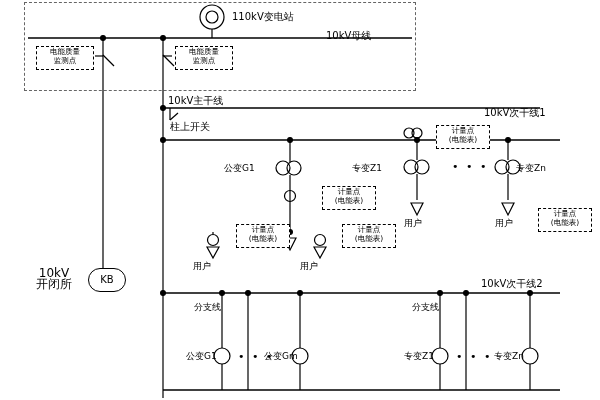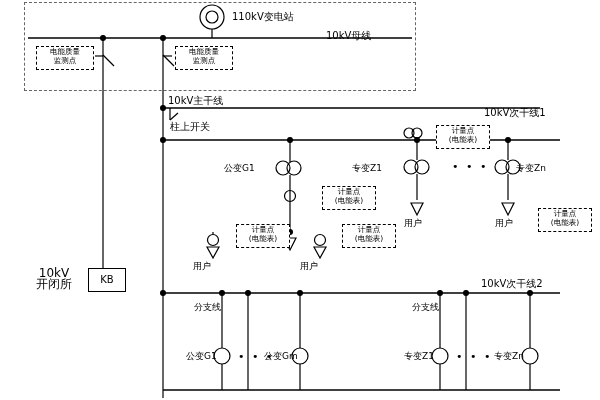--- a/index.html
+++ b/index.html
@@ -142,21 +142,21 @@
     <span>监测点</span>
   </div>
 
   <div class="lbl" style="left:168px;top:95px;font-size:10px;">10kV主干线</div>
   <div class="lbl" style="left:484px;top:107px;font-size:10px;">10kV次干线1</div>
   <div class="lbl" style="left:481px;top:278px;font-size:10px;text-align:center;">10kV次干线2</div>
   <div class="lbl" style="left:170px;top:121px;font-size:10px;">柱上开关</div>
 
   <div class="lbl" style="left:36px;top:268px;font-size:12px;text-align:center;white-space:pre;">10kV
 开闭所</div>
-  <div class="box" style="left:88px;top:268px;width:36px;height:22px;font-size:10px;">
+  <div class="box" style="left:88px;top:268px;width:36px;height:22px;font-size:10px;border-radius:12px;">
     <span>KB</span>
   </div>
 
   <div class="lbl" style="left:224px;top:163px;">公变G1</div>
   <div class="lbl" style="left:352px;top:163px;">专变Z1</div>
   <div class="lbl" style="left:516px;top:163px;">专变Zn</div>
   <div class="lbl" style="left:186px;top:351px;">公变G1</div>
   <div class="lbl" style="left:264px;top:351px;">公变Gm</div>
   <div class="lbl" style="left:404px;top:351px;">专变Z1</div>
   <div class="lbl" style="left:494px;top:351px;">专变Zn</div>

